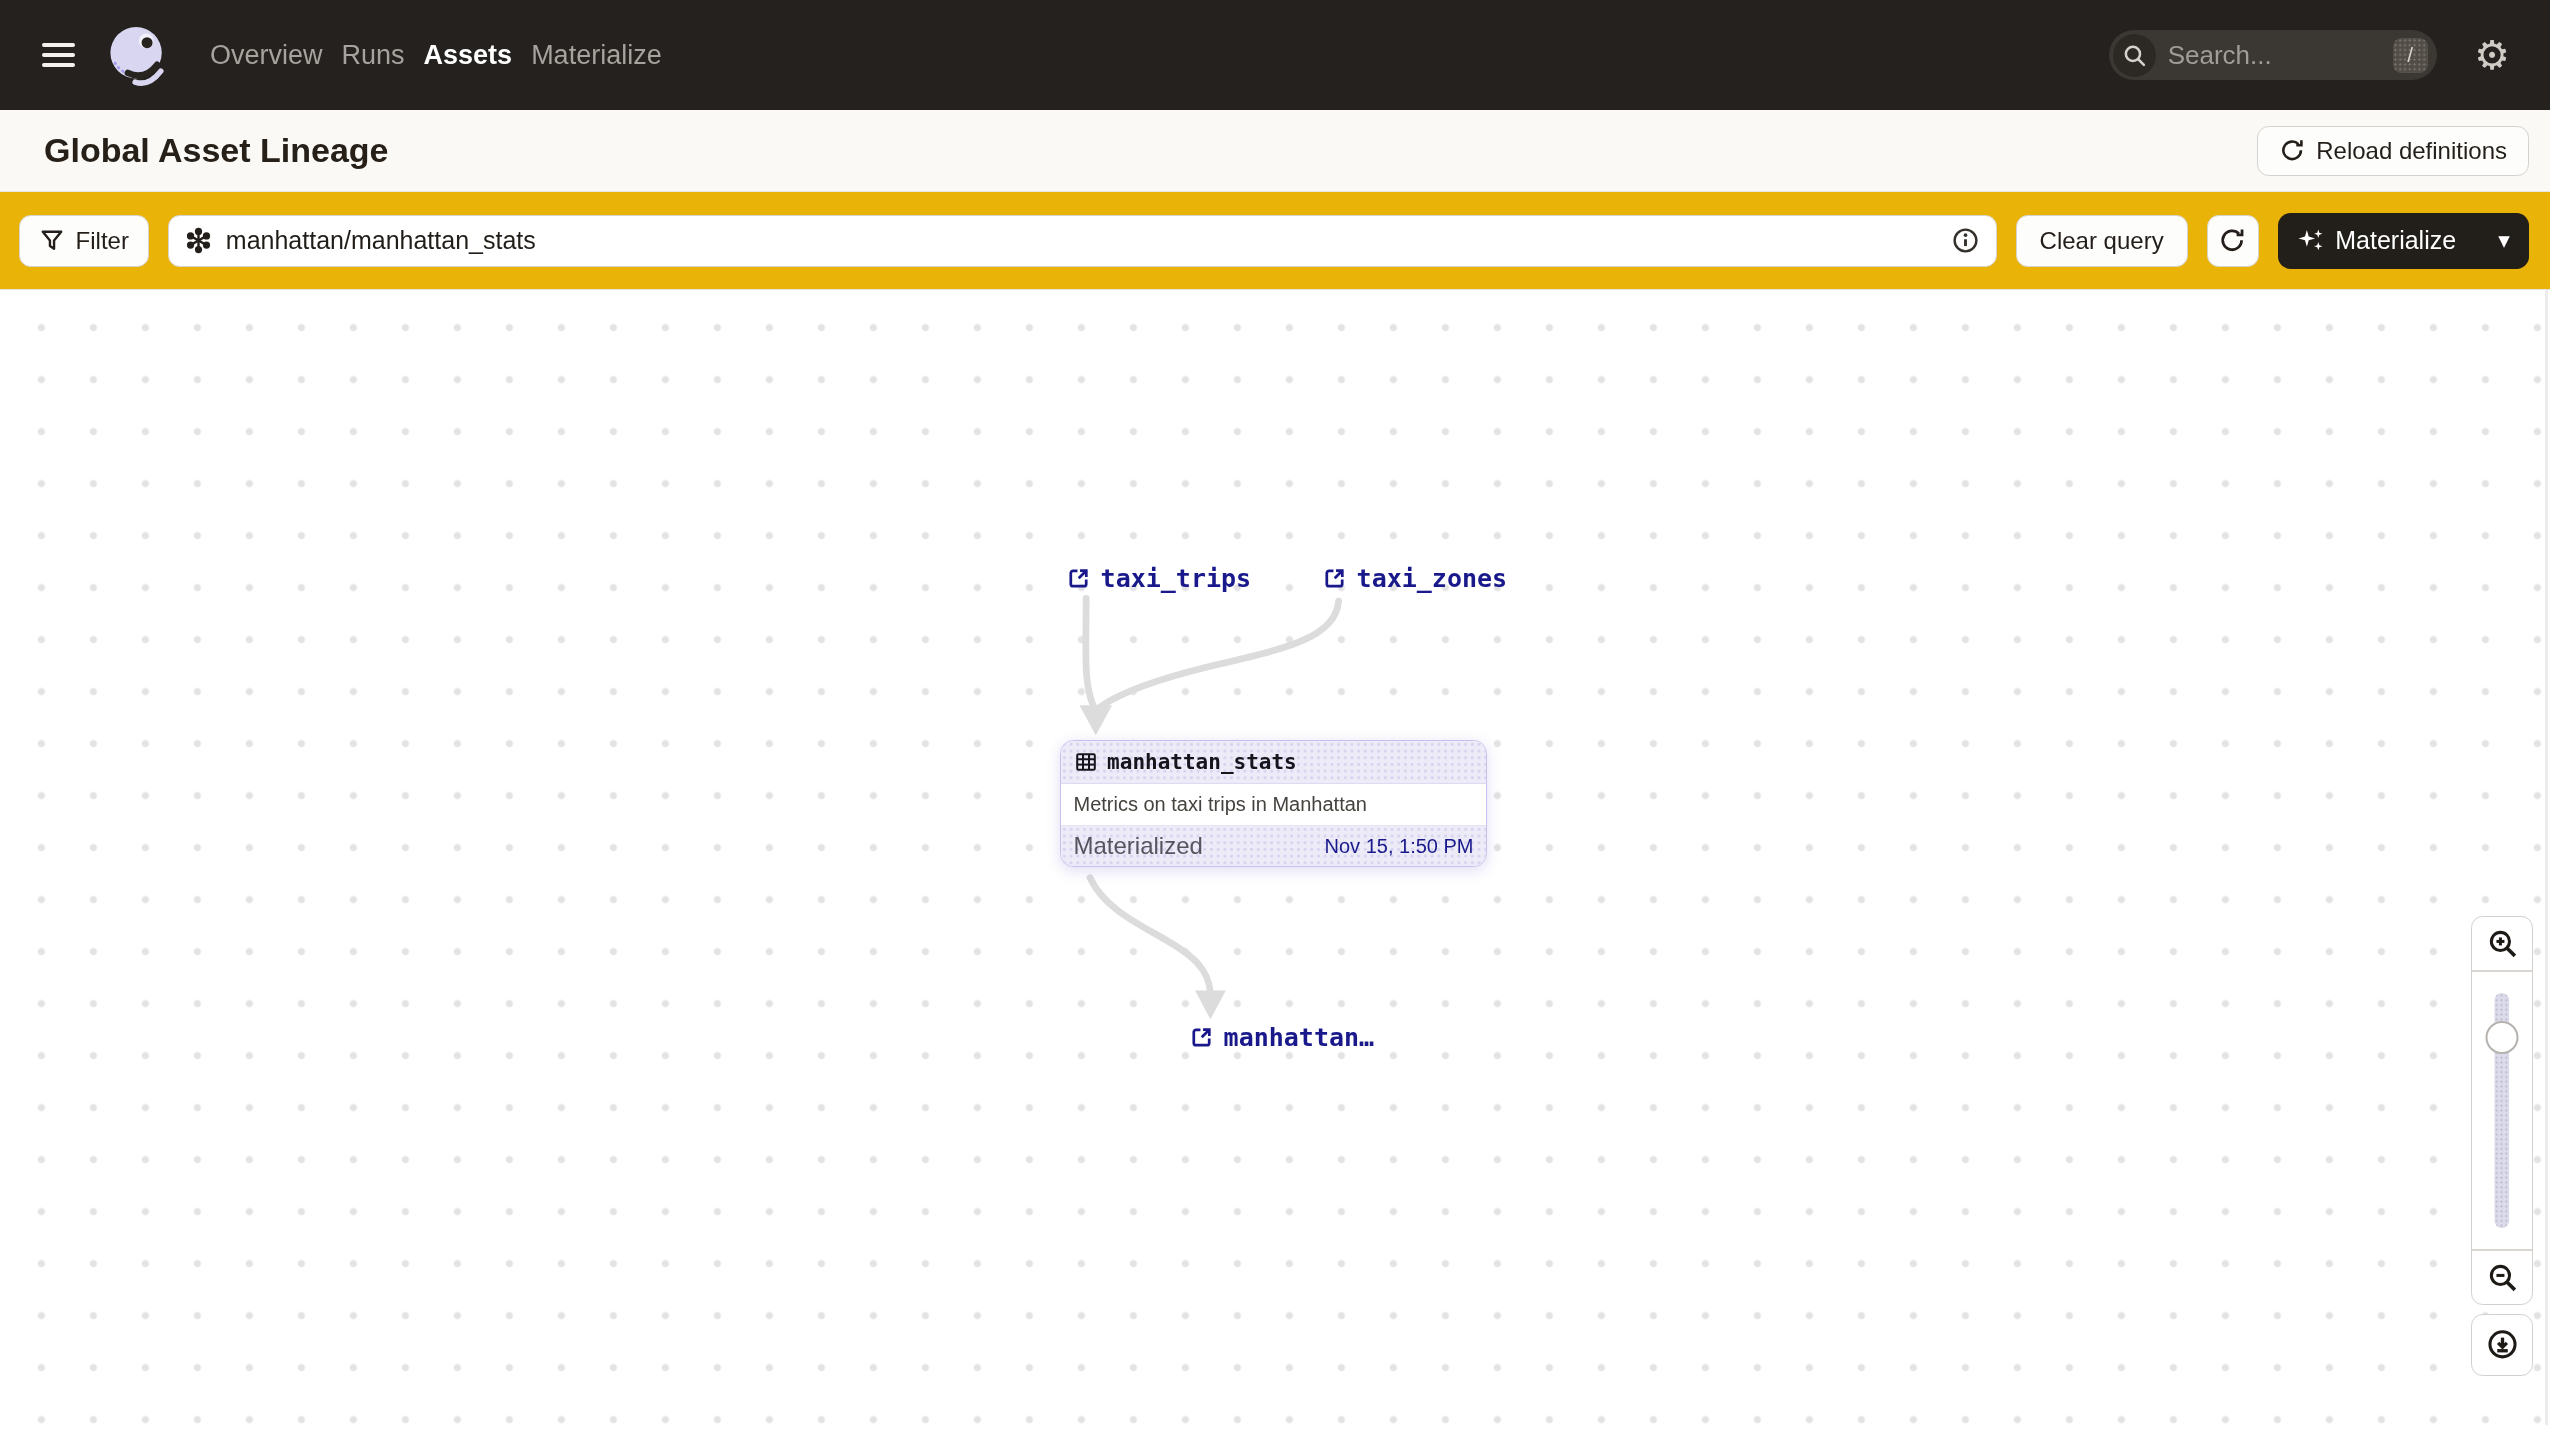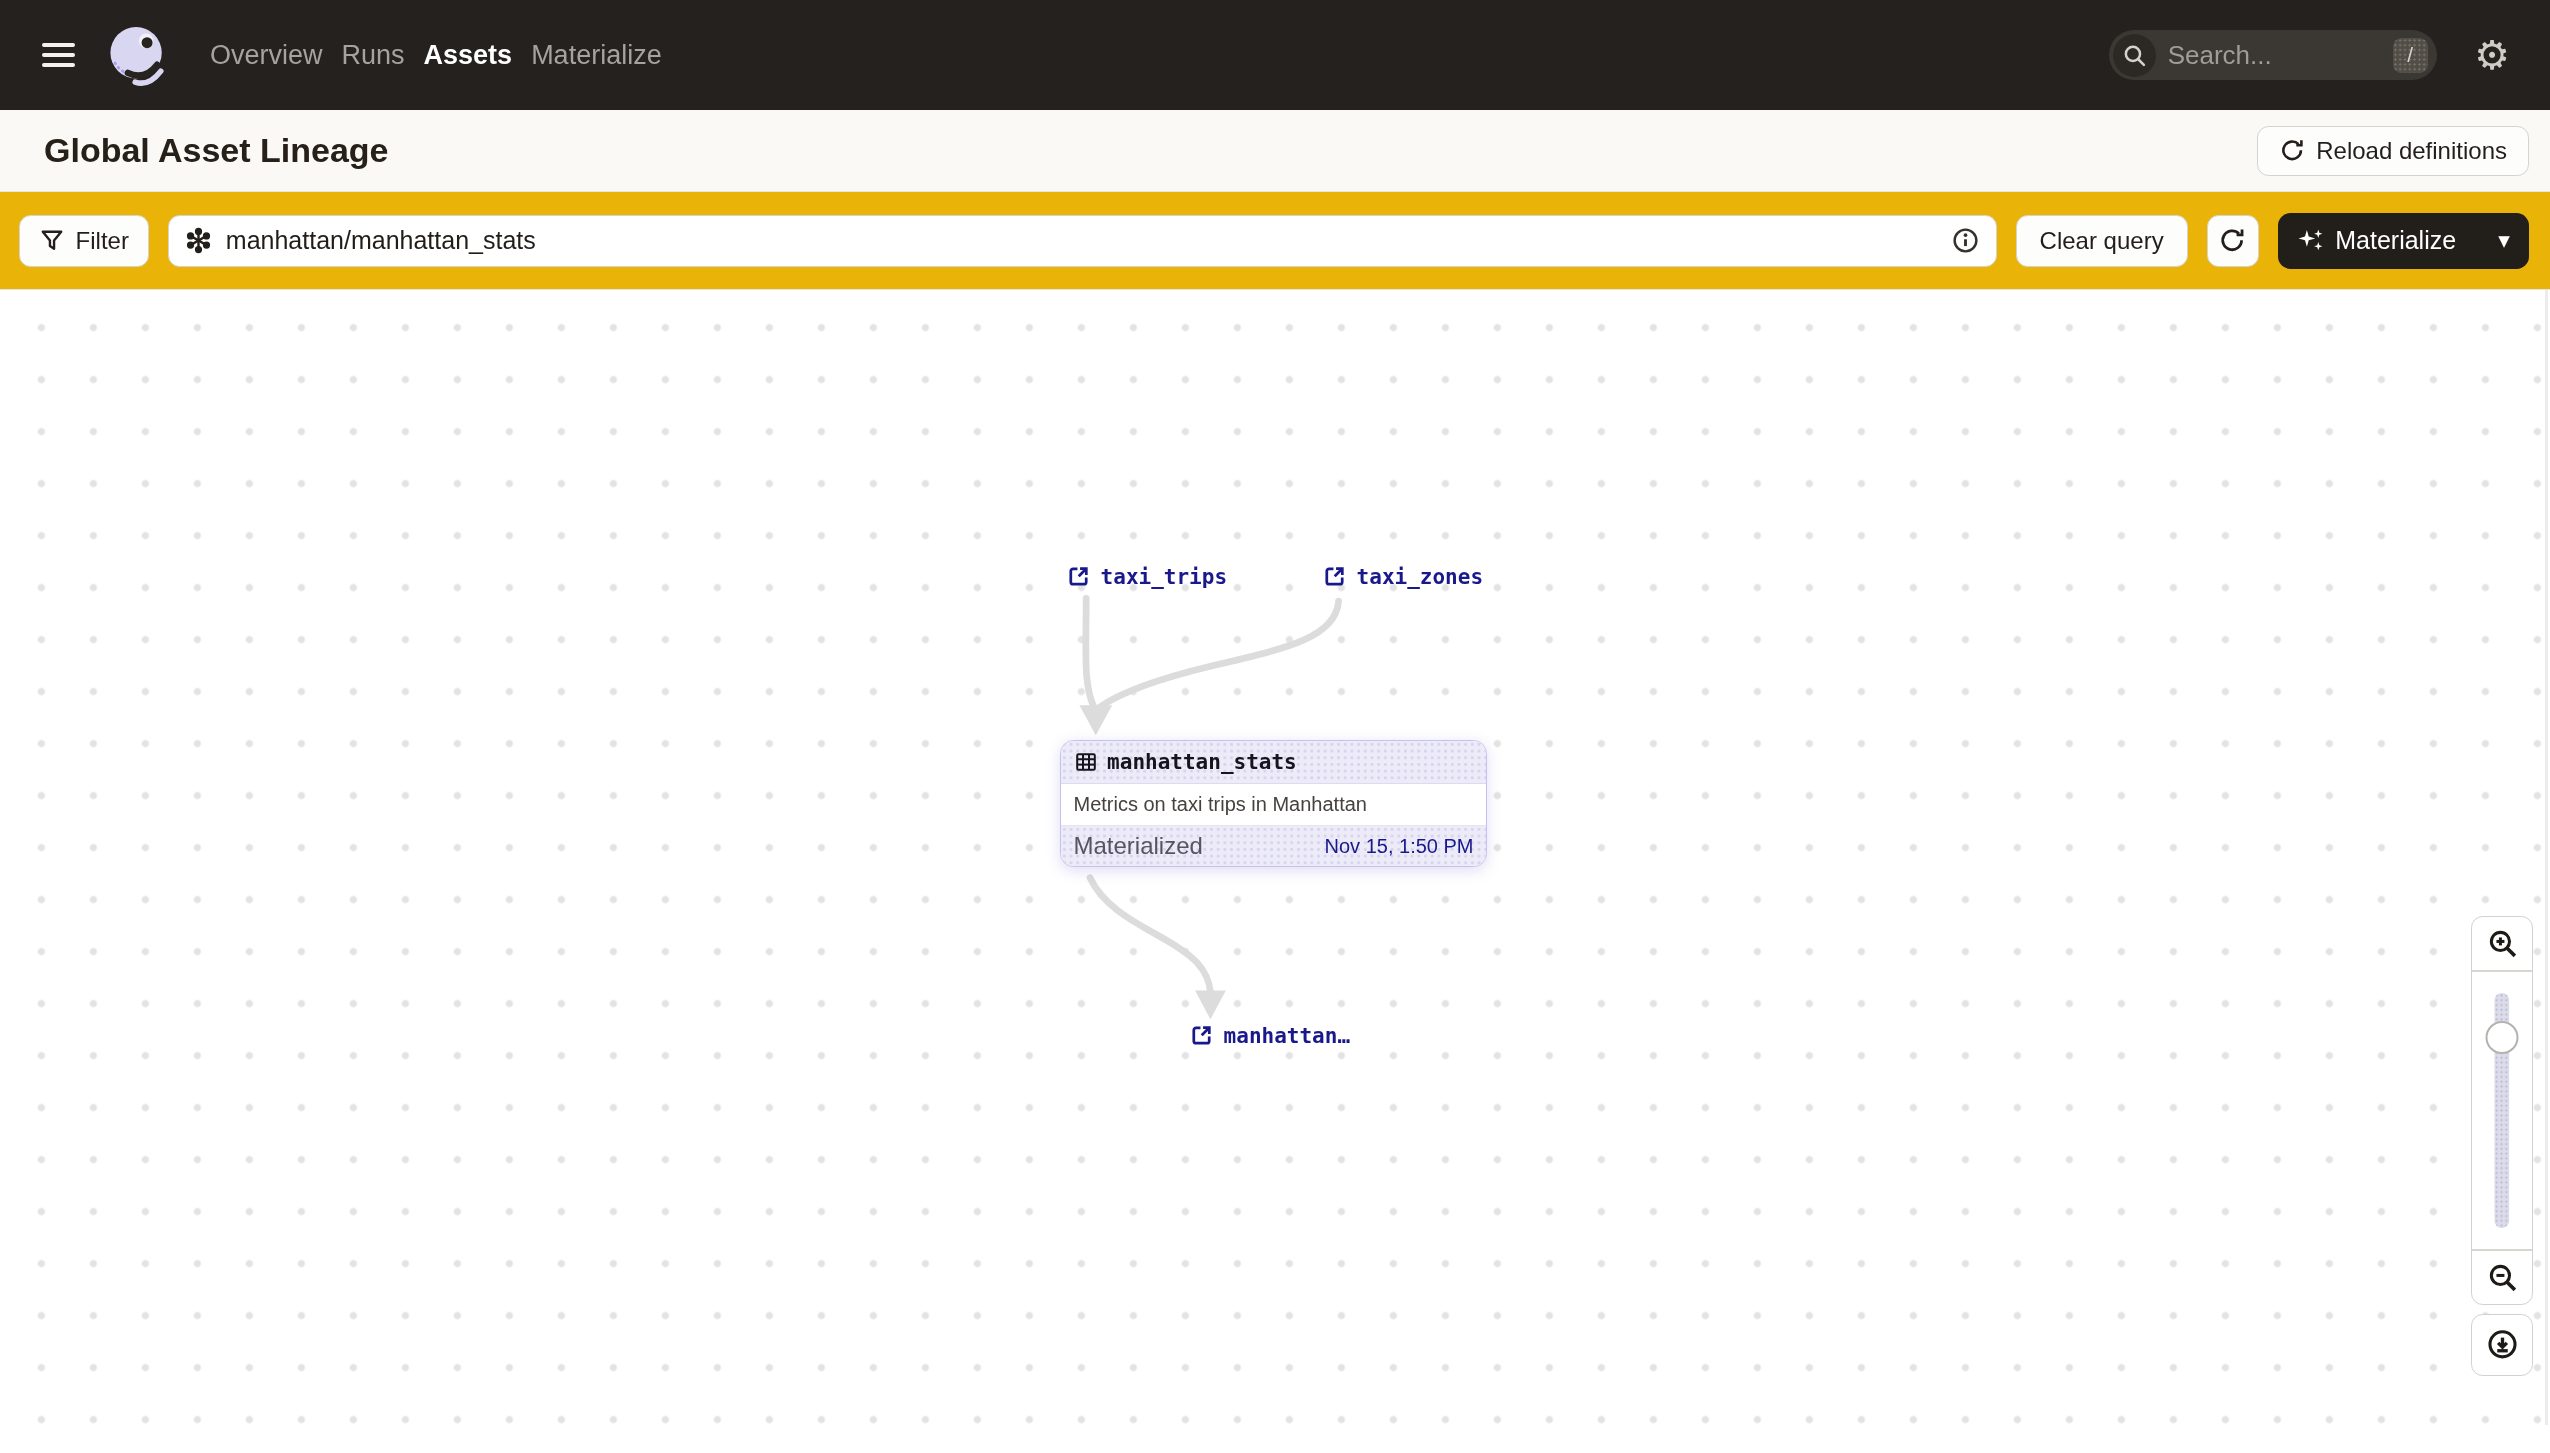--- a/index.html
+++ b/index.html
@@ -64,21 +64,21 @@
     background-image:radial-gradient(circle, #e3e3e3 3.3px, transparent 3.9px);
     background-size:52px 52px; background-position:15.4px 11.6px; overflow:hidden; }
   .canvas-edge-line { position:absolute; left:2545px; top:0; bottom:0; width:2.9px;
     background:#ececec; }
   .edges { position:absolute; left:0; top:0; }
   .edges path { stroke:#dcdcdc; stroke-width:7; fill:none; stroke-linecap:round; }
   .edges polygon { fill:#dcdcdc; }
 
   .asset-node { position:absolute; display:flex; align-items:center; gap:9.6px;
     color:#19198c; font-family:"DejaVu Sans Mono", monospace; font-weight:700;
-    font-size:21px; cursor:pointer; }
+    font-size:25px; cursor:pointer; }
   .asset-node svg { flex:none; }
 
   .tex { background-color:#ecebf7;
     background-image:radial-gradient(rgba(106,98,196,0.18) 1.2px, transparent 1.6px);
     background-size:6.7px 6.7px; }
   .asset-card { position:absolute; left:1060px; top:450px; width:427px;
     border:1.9px solid #c6c1ef; border-radius:13.5px; background:#fff; overflow:hidden;
     box-shadow:0 3.9px 13.5px rgba(113,103,211,0.22); cursor:pointer; }
   .card-header { height:43px; display:flex; align-items:center; gap:9.6px; padding:0 12.5px;
     border-bottom:1.9px solid #dedbf1; font-family:"DejaVu Sans Mono", monospace;

